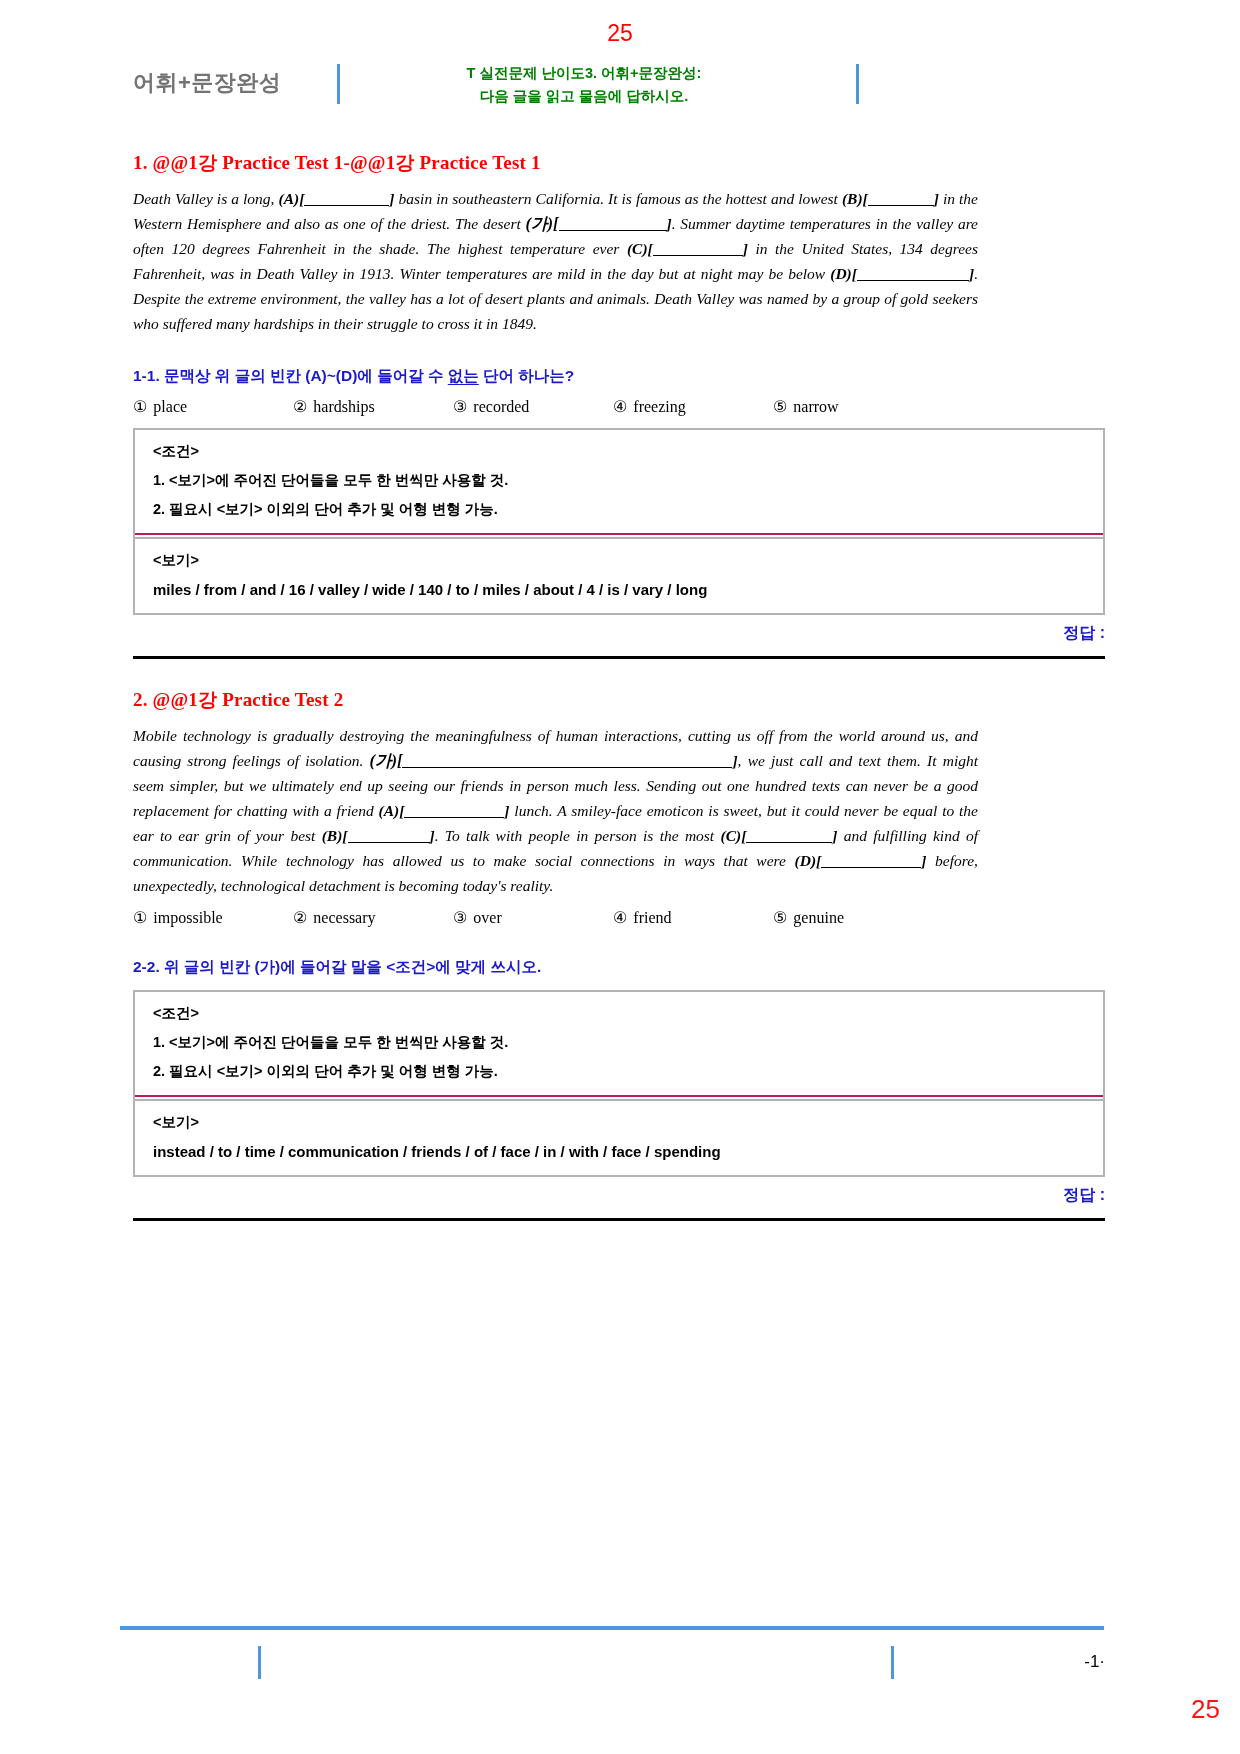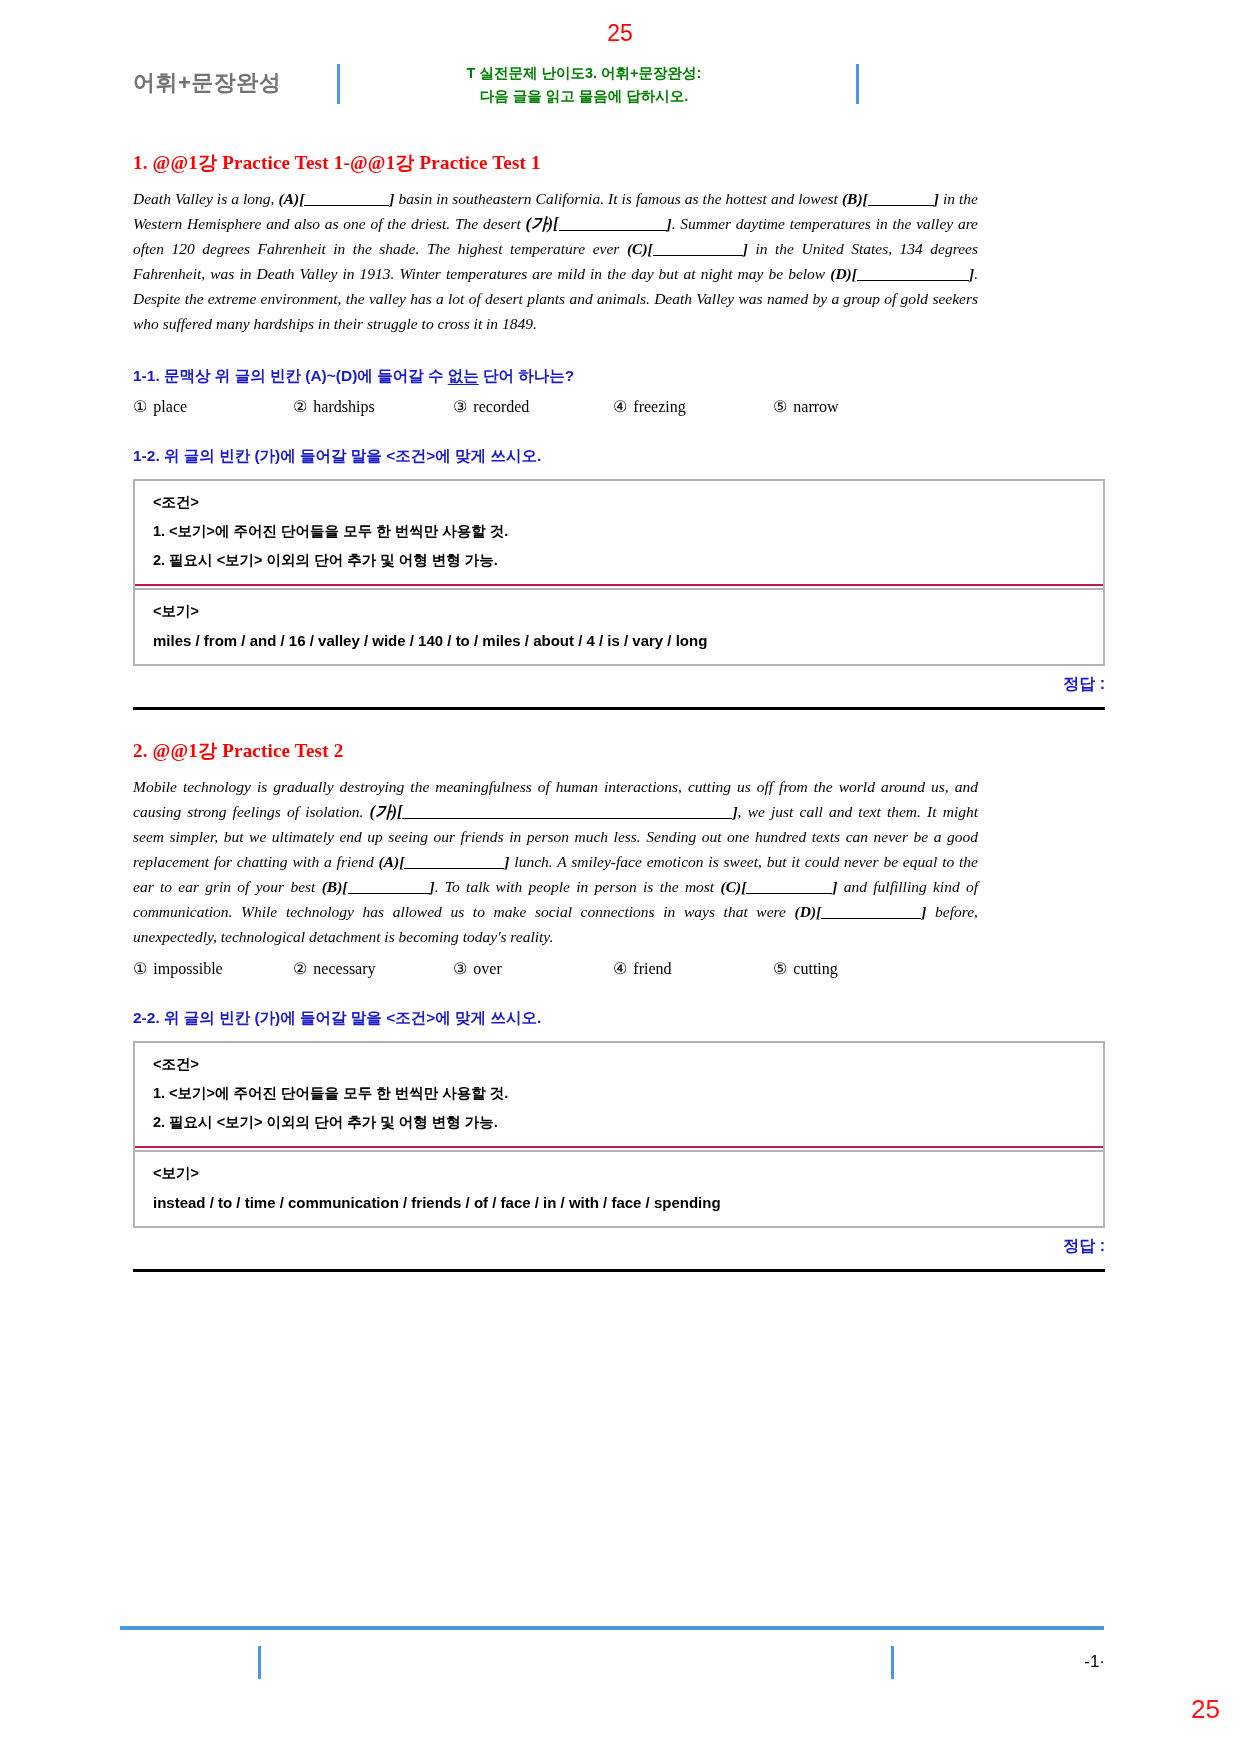--- a/index.html
+++ b/index.html
@@ -108,21 +108,20 @@
       <div class="q-head"><span>1-1. 문맥상 위 글의 빈칸 (A)~(D)에 들어갈 수 </span><span class="ul">없는</span><span> 단어 하나는?</span></div>
 
       <div class="options">
         <span class="option"><span class="onum">①</span><span>place</span></span>
         <span class="option"><span class="onum">②</span><span>hardships</span></span>
         <span class="option"><span class="onum">③</span><span>recorded</span></span>
         <span class="option"><span class="onum">④</span><span>freezing</span></span>
         <span class="option"><span class="onum">⑤</span><span>narrow</span></span>
       </div>
 
-      <div class="q-head">1-2. 위 글의 빈칸 (가)에 들어갈 말을 &lt;조건&gt;에 맞게 쓰시오.</div>
 
       <div class="cond-box">
         <div class="cond-sec">
           <div>&lt;조건&gt;</div>
           <div>1. &lt;보기&gt;에 주어진 단어들을 모두 한 번씩만 사용할 것.</div>
           <div>2. 필요시 &lt;보기&gt; 이외의 단어 추가 및 어형 변형 가능.</div>
         </div>
         <div class="list-sec">
           <div>&lt;보기&gt;</div>
           <div class="word-list">miles / from / and / 16 / valley / wide / 140 / to / miles / about / 4 / is / vary / long</div>
@@ -135,21 +134,21 @@
     <div class="section">
       <h2 class="sec-title">2. @@1강 Practice Test 2</h2>
       <p class="passage"><span>Mobile technology is gradually destroying the meaningfulness of human interactions, cutting us off from the world around us, and causing strong feelings of isolation. </span><span class="blank-label kr">(가)[</span><span class="blank-line" style="width: 330px;"></span><span class="blank-label">]</span><span>, we just call and text them. It might seem simpler, but we ultimately end up seeing our friends in person much less. Sending out one hundred texts can never be a good replacement for chatting with a friend </span><span class="blank-label">(A)[</span><span class="blank-line" style="width: 100px;"></span><span class="blank-label">]</span><span> lunch. A smiley-face emoticon is sweet, but it could never be equal to the ear to ear grin of your best </span><span class="blank-label">(B)[</span><span class="blank-line" style="width: 82px;"></span><span class="blank-label">]</span><span>. To talk with people in person is the most </span><span class="blank-label">(C)[</span><span class="blank-line" style="width: 86px;"></span><span class="blank-label">]</span><span> and fulfilling kind of communication. While technology has allowed us to make social connections in ways that were </span><span class="blank-label">(D)[</span><span class="blank-line" style="width: 100px;"></span><span class="blank-label">]</span><span> before, unexpectedly, technological detachment is becoming today's reality.</span></p>
 
 
       <div class="options">
         <span class="option"><span class="onum">①</span><span>impossible</span></span>
         <span class="option"><span class="onum">②</span><span>necessary</span></span>
         <span class="option"><span class="onum">③</span><span>over</span></span>
         <span class="option"><span class="onum">④</span><span>friend</span></span>
-        <span class="option"><span class="onum">⑤</span><span>cutting</span></span>
+        <span class="option"><span class="onum">⑤</span><span>genuine</span></span>
       </div>
 
       <div class="q-head">2-2. 위 글의 빈칸 (가)에 들어갈 말을 &lt;조건&gt;에 맞게 쓰시오.</div>
 
       <div class="cond-box">
         <div class="cond-sec">
           <div>&lt;조건&gt;</div>
           <div>1. &lt;보기&gt;에 주어진 단어들을 모두 한 번씩만 사용할 것.</div>
           <div>2. 필요시 &lt;보기&gt; 이외의 단어 추가 및 어형 변형 가능.</div>
         </div>

